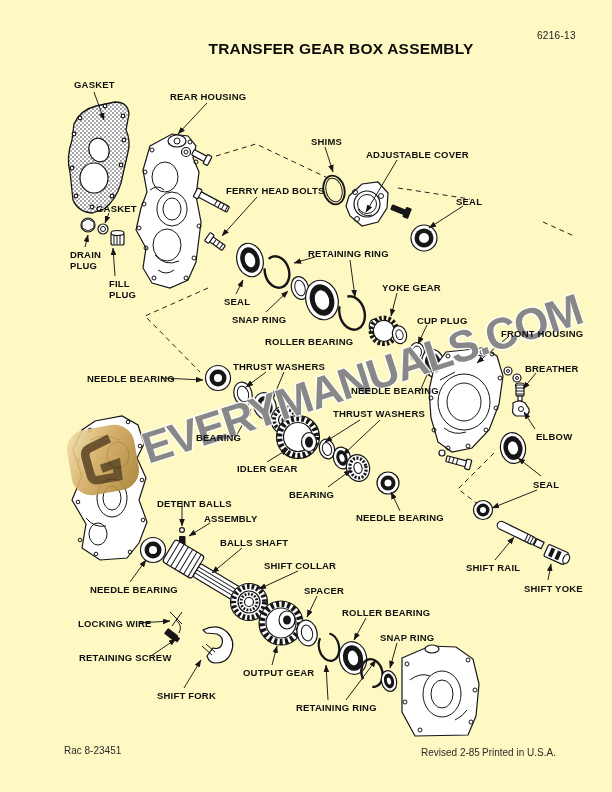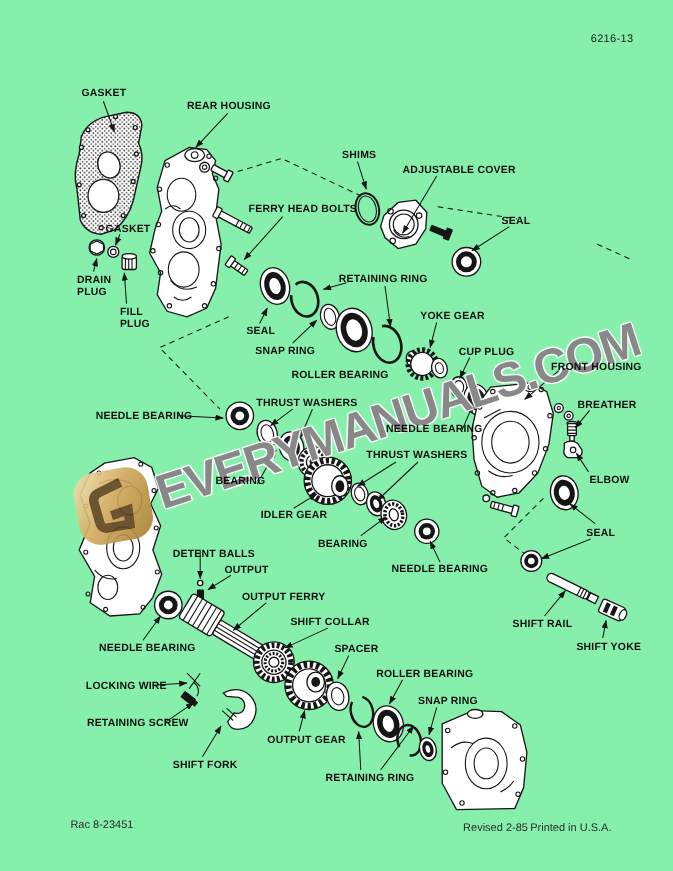--- a/index.html
+++ b/index.html
@@ -1,16 +1,16 @@
 <!DOCTYPE html>
 <html><head>
 <meta charset="utf-8">
 <style>
   html,body{margin:0;padding:0;background:#e8e8e8}
-  .page{position:relative;width:612px;height:792px;background:#86efac;margin:0 auto;
+  .page{position:relative;width:612px;height:792px;background:#fef9c3;margin:0 auto;
         font-family:"Liberation Sans",sans-serif;overflow:hidden}
   .docnum{position:absolute;left:537px;top:30px;font-size:10px;letter-spacing:.3px;color:#1a1a1a;z-index:30}
   .title{position:absolute;left:146px;top:40px;width:390px;text-align:center;
          font-weight:bold;font-size:15.5px;letter-spacing:.2px;color:#0c0c0c;z-index:30}
   .subtitle{position:absolute;left:146px;top:61px;width:390px;text-align:center;
          font-weight:bold;font-size:11.5px;color:#0c0c0c;z-index:30}
   .lbl{position:absolute;font-weight:bold;font-size:9.5px;line-height:1.2;letter-spacing:.2px;
        color:#0f0f0f;white-space:pre-line;z-index:30}
   .foot{position:absolute;font-size:10px;color:#2b2b2b;z-index:30}
   svg.diagram{position:absolute;left:0;top:0;z-index:10}
@@ -28,20 +28,21 @@
   .wm-logo{position:absolute;left:69px;top:427px;width:68px;height:66px;z-index:20;
        transform:rotate(-10deg);border-radius:20px;opacity:.9;
        background:linear-gradient(125deg,#f0dda8 5%,#d2a95e 45%,#ac8332 90%)}
 </style>
 </head>
 <body>
 
 <div class="page">
 
   <div class="docnum">6216-13</div>
+  <div class="title">TRANSFER GEAR BOX ASSEMBLY</div>
 
   <svg class="diagram" width="612" height="792" viewBox="0 0 612 792">
     <defs>
       <marker id="ah" viewBox="0 0 8 6" refX="7.5" refY="3" markerWidth="8" markerHeight="6" orient="auto">
         <path d="M0,0 L8,3 L0,6 Z" fill="#161616"></path>
       </marker>
       <pattern id="speck" width="4" height="4" patternUnits="userSpaceOnUse">
         <rect width="4" height="4" fill="#fff"></rect>
         <circle cx="1" cy="1" r="0.8" fill="#2b2b2b"></circle>
         <circle cx="3" cy="3" r="0.7" fill="#2b2b2b"></circle>
@@ -458,23 +459,23 @@
   <div class="lbl" style="left:87px;top:373px">NEEDLE BEARING</div>
   <div class="lbl" style="left:233px;top:361px">THRUST WASHERS</div>
   <div class="lbl" style="left:351px;top:385px">NEEDLE BEARING</div>
   <div class="lbl" style="left:333px;top:408px">THRUST WASHERS</div>
   <div class="lbl" style="left:536px;top:431px">ELBOW</div>
   <div class="lbl" style="left:196px;top:432px">BEARING</div>
   <div class="lbl" style="left:237px;top:463px">IDLER GEAR</div>
   <div class="lbl" style="left:289px;top:489px">BEARING</div>
   <div class="lbl" style="left:533px;top:479px">SEAL</div>
   <div class="lbl" style="left:157px;top:498px">DETENT BALLS</div>
-  <div class="lbl" style="left:204px;top:513px">OUTPUT</div>
+  <div class="lbl" style="left:204px;top:513px">ASSEMBLY</div>
   <div class="lbl" style="left:356px;top:512px">NEEDLE BEARING</div>
-  <div class="lbl" style="left:220px;top:537px">OUTPUT FERRY</div>
+  <div class="lbl" style="left:220px;top:537px">BALLS SHAFT</div>
   <div class="lbl" style="left:466px;top:562px">SHIFT RAIL</div>
   <div class="lbl" style="left:264px;top:560px">SHIFT COLLAR</div>
   <div class="lbl" style="left:524px;top:583px">SHIFT YOKE</div>
   <div class="lbl" style="left:90px;top:584px">NEEDLE BEARING</div>
   <div class="lbl" style="left:304px;top:585px">SPACER</div>
   <div class="lbl" style="left:342px;top:607px">ROLLER BEARING</div>
   <div class="lbl" style="left:78px;top:618px">LOCKING WIRE</div>
   <div class="lbl" style="left:380px;top:632px">SNAP RING</div>
   <div class="lbl" style="left:79px;top:652px">RETAINING SCREW</div>
   <div class="lbl" style="left:243px;top:667px">OUTPUT GEAR</div>

